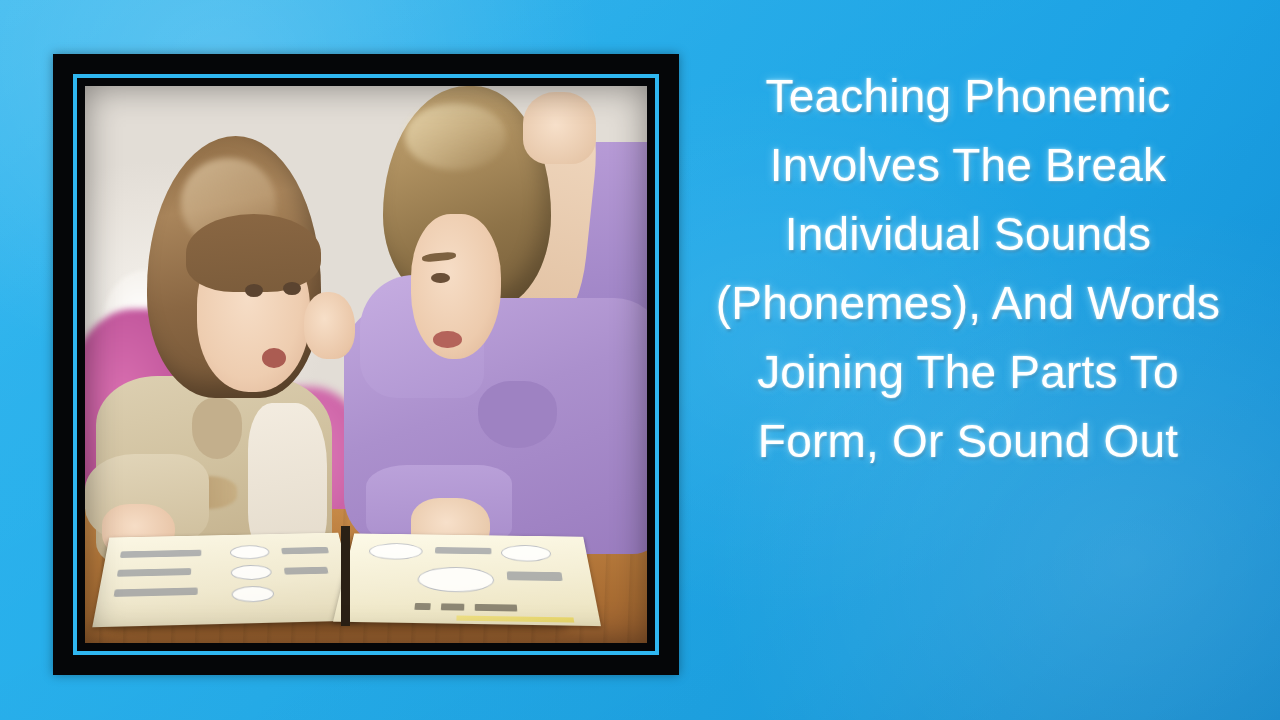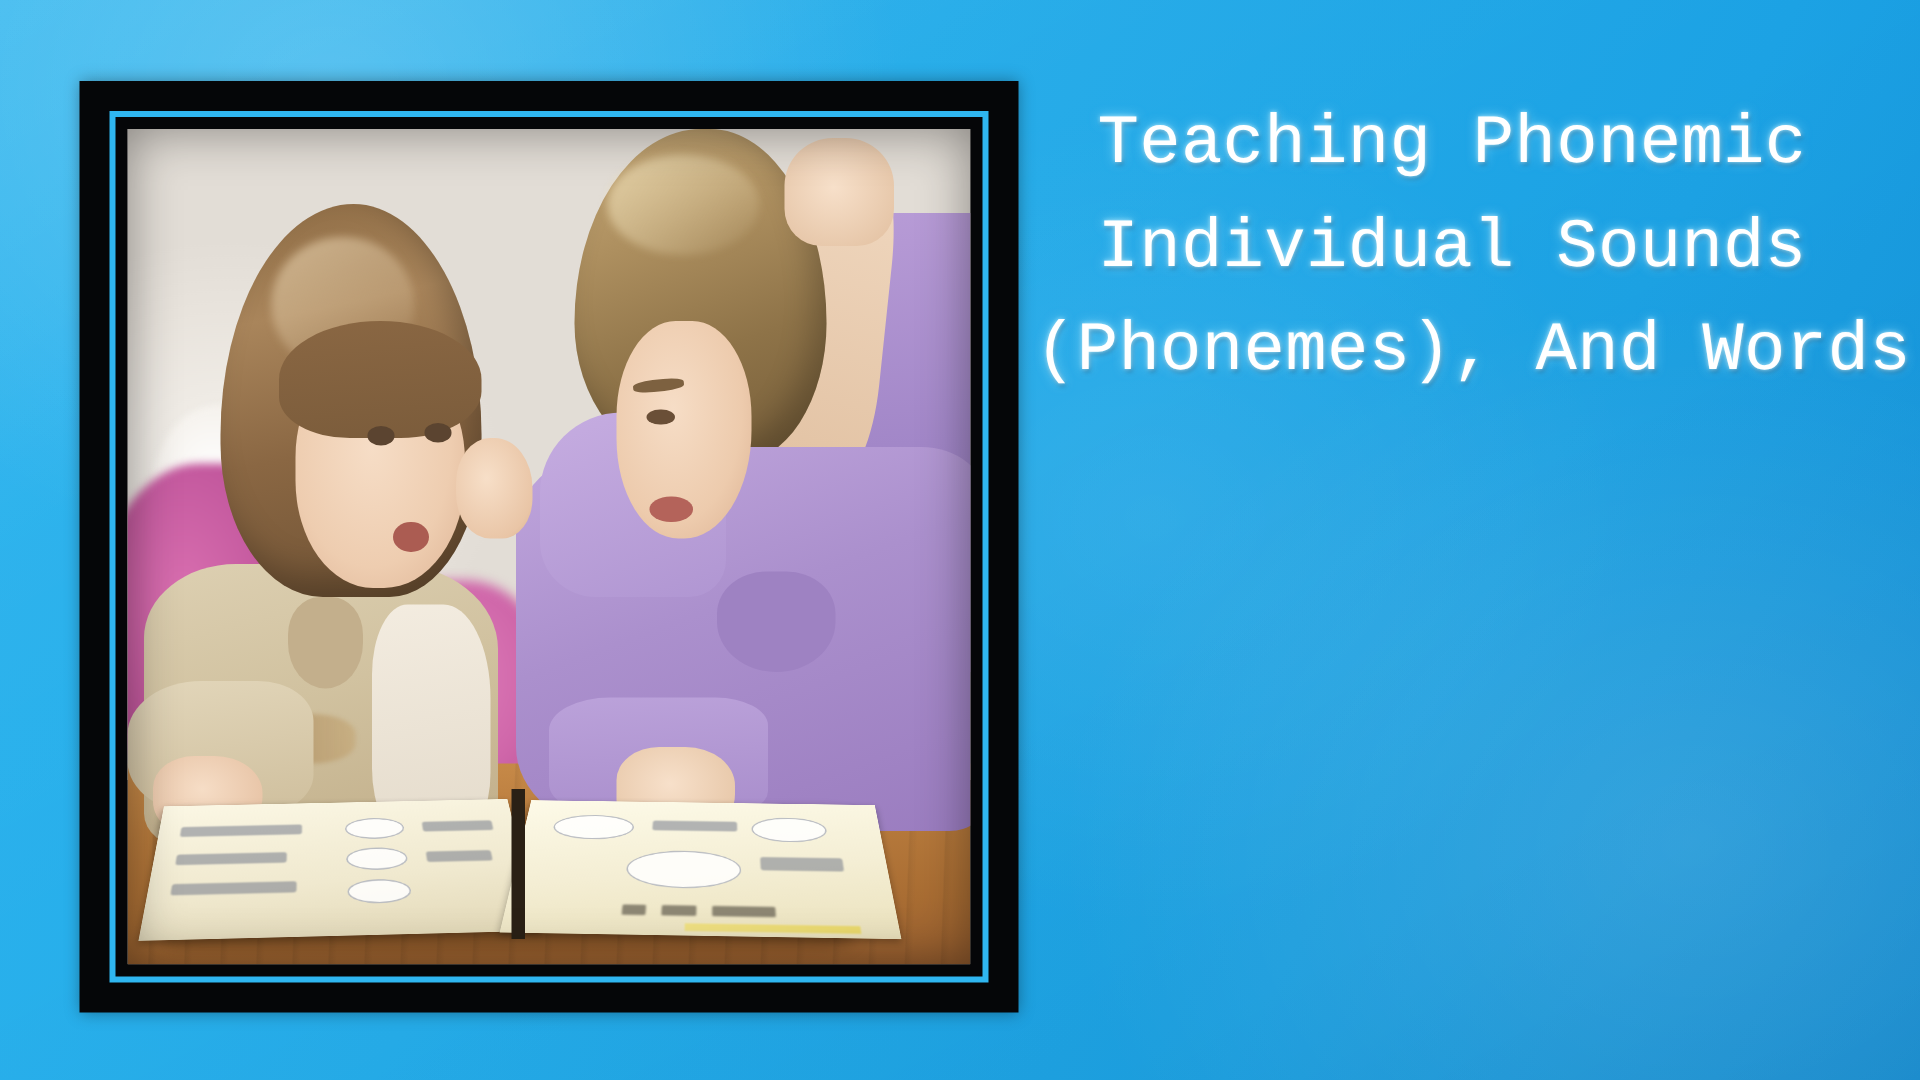--- a/index.html
+++ b/index.html
@@ -6,21 +6,21 @@
     margin: 0;
     padding: 0;
     background: #000;
   }
   #slide {
     position: relative;
     width: 1280px;
     height: 720px;
     overflow: hidden;
     background: #c2410c;
-    font-family: Liberation Mono, monospace;
+    font-family: Liberation Sans, sans-serif;
   }
   
   .bg-base {
     position: absolute;
     inset: 0;
     background:
       radial-gradient(ellipse 620px 520px at 17% 8%,  rgba(255,255,255,0.17) 0%, rgba(255,255,255,0.00) 62%),
       radial-gradient(ellipse 700px 600px at 88% 78%, rgba(255,255,255,0.13) 0%, rgba(255,255,255,0.00) 60%),
       radial-gradient(ellipse 500px 420px at 60% 48%, rgba(255,255,255,0.08) 0%, rgba(255,255,255,0.00) 65%),
       linear-gradient(118deg, #2CB4EE 0%, #25ACE9 38%, #1CA2E4 72%, #1291DA 100%);
@@ -492,17 +492,20 @@
         <div class="book-spine"></div>
 
         <div class="photo-soft"></div>
         <div class="photo-vignette"></div>
       </div>
     </div>
   </div>
 
   <div class="caption">
     <span class="ln">Teaching Phonemic</span>
+    <span class="ln">Involves The Break</span>
     <span class="ln">Individual Sounds</span>
     <span class="ln">(Phonemes), And Words</span>
+    <span class="ln">Joining The Parts To</span>
+    <span class="ln">Form, Or Sound Out</span>
   </div>
 
 </div>
 
 </body></html>

